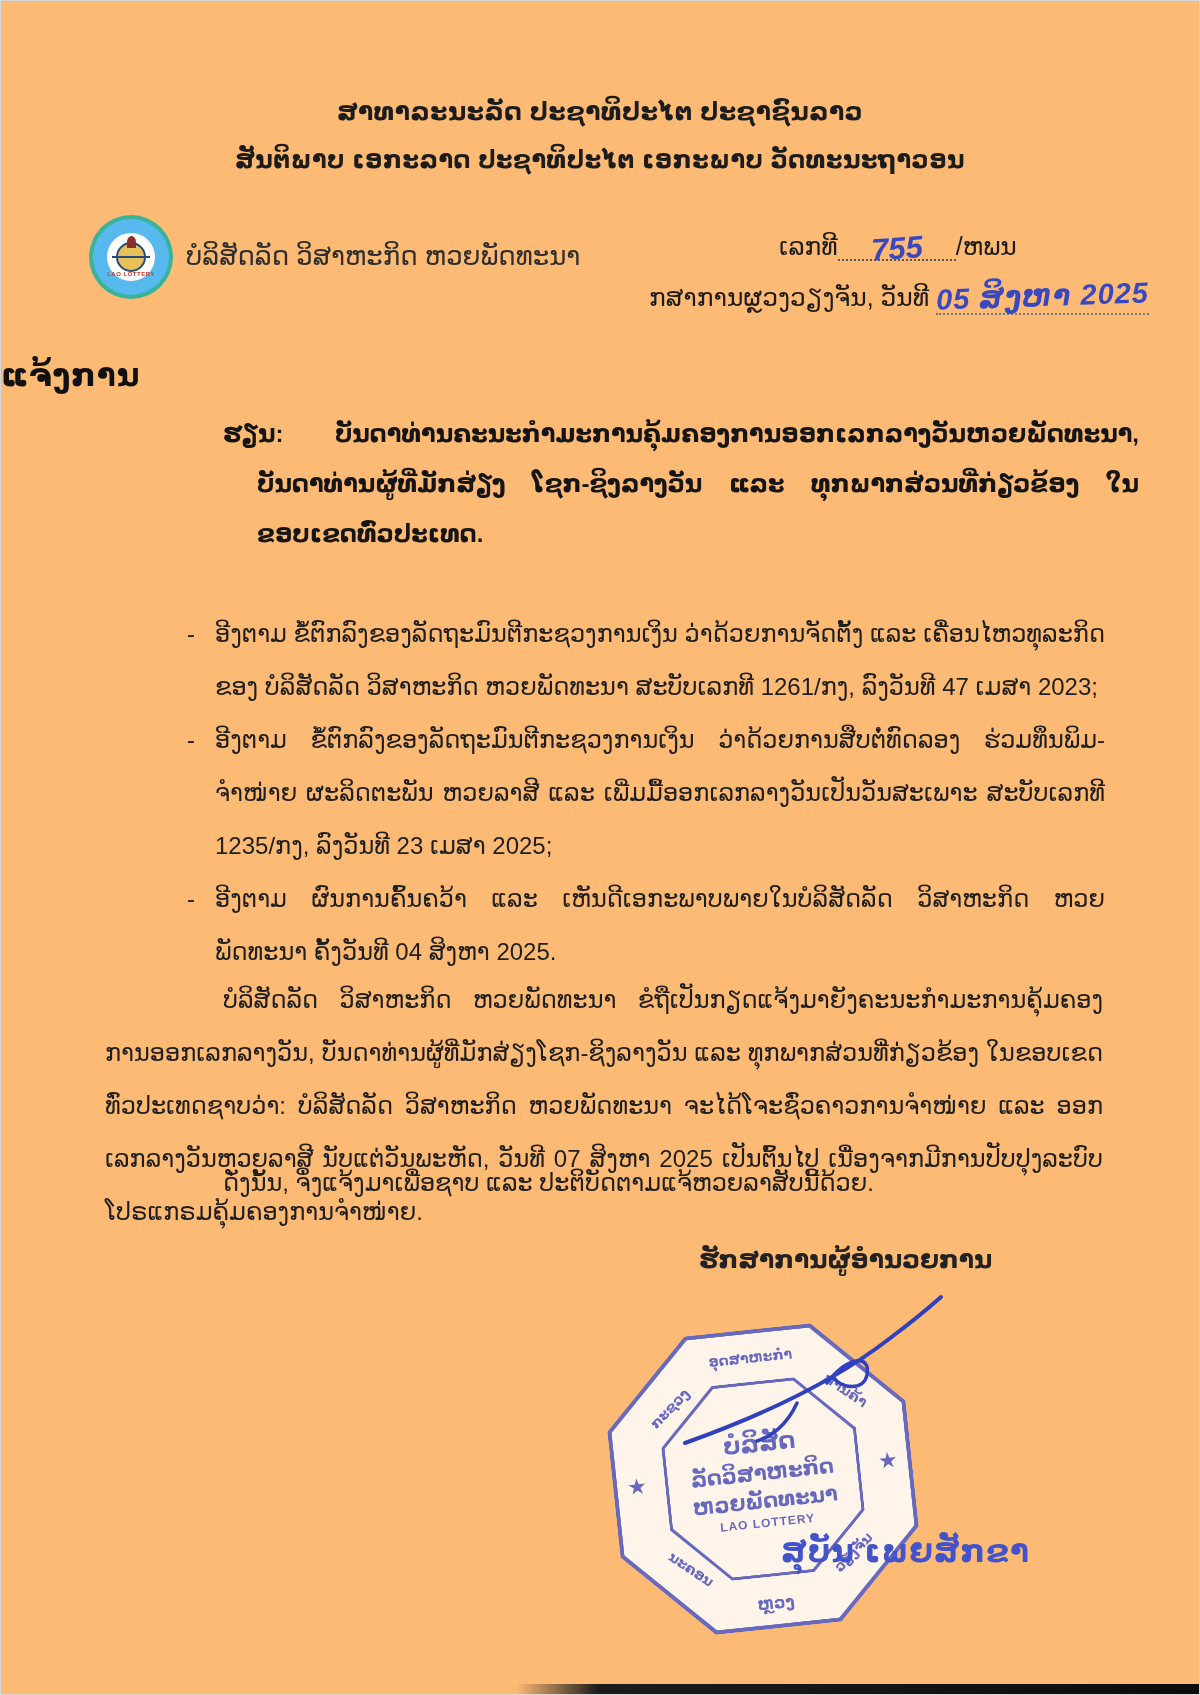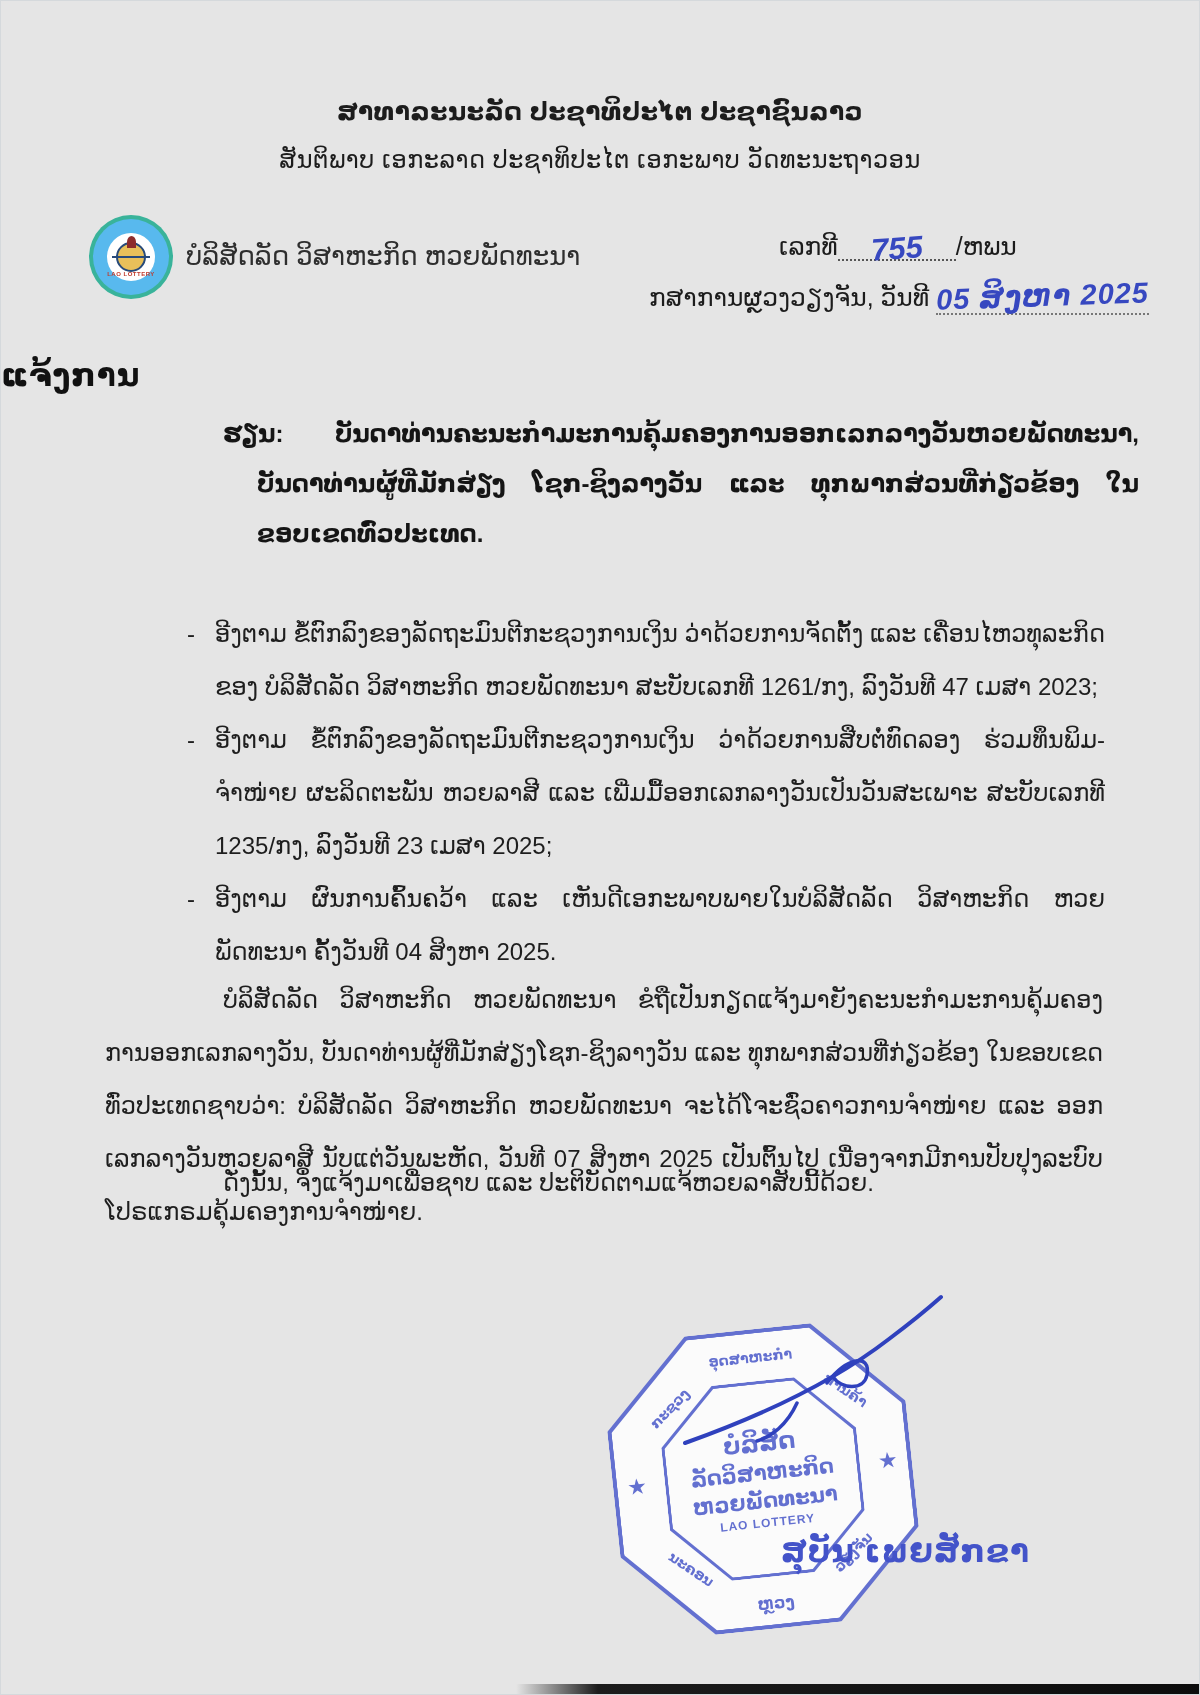--- a/index.html
+++ b/index.html
@@ -1,25 +1,25 @@
 <!DOCTYPE html>
 <html><head>
 <meta charset="utf-8">
 <style>
   html,body{margin:0;padding:0;background:#ffffff;}
   body{font-family:"Liberation Sans","DejaVu Sans",sans-serif;}
   .paper{
     position:relative;width:1198px;height:1693px;margin:0 auto;
-    background:#e5e5e5;border:1px solid #d5d9dc;overflow:hidden;
+    background:#fdba74;border:1px solid #d5d9dc;overflow:hidden;
     color:#1c1c1c;
   }
   
   .nat-header{position:absolute;top:96px;left:0;width:100%;text-align:center;}
   .nat-header .l1{font-size:25px;font-weight:600;letter-spacing:.5px;}
-  .nat-header .l2{font-size:24px;font-weight:400;margin-top:20px;letter-spacing:.5px;}
+  .nat-header .l2{font-size:24px;font-weight:700;margin-top:20px;letter-spacing:.5px;}
   
   .logo{position:absolute;left:88px;top:214px;width:84px;height:84px;border-radius:50%;
     background:#39b39a;display:flex;align-items:center;justify-content:center;}
   .logo .disc{width:76px;height:76px;border-radius:50%;background:#58b9ee;
     display:flex;align-items:center;justify-content:center;}
   .logo .inner{width:48px;height:48px;border-radius:50%;background:#ffffff;position:relative;
     display:flex;align-items:center;justify-content:center;flex-direction:column;}
   .logo .globe{width:30px;height:30px;border-radius:50%;background:#e8c05a;
     border:2px solid #274a7a;position:relative;box-sizing:border-box;}
   .logo .globe:before{content:"";position:absolute;left:-6px;top:12px;width:38px;height:2px;background:#274a7a;}
@@ -131,20 +131,21 @@
     </div>
     <div class="ref-item">
       <span class="dash">-</span>
       <div class="btext">ອີງຕາມ ຜົນການຄົ້ນຄວ້າ ແລະ ເຫັນດີເອກະພາບພາຍໃນບໍລິສັດລັດ ວິສາຫະກິດ ຫວຍພັດທະນາ ຄັ້ງວັນທີ 04 ສິງຫາ 2025.</div>
     </div>
   </div>
 
   <div class="paragraph">ບໍລິສັດລັດ ວິສາຫະກິດ ຫວຍພັດທະນາ ຂໍຖືເປັນກຽດແຈ້ງມາຍັງຄະນະກຳມະການຄຸ້ມຄອງການອອກເລກລາງວັນ, ບັນດາທ່ານຜູ້ທີ່ມັກສ່ຽງໂຊກ-ຊິງລາງວັນ ແລະ ທຸກພາກສ່ວນທີ່ກ່ຽວຂ້ອງ ໃນຂອບເຂດທົ່ວປະເທດຊາບວ່າ: ບໍລິສັດລັດ ວິສາຫະກິດ ຫວຍພັດທະນາ ຈະໄດ້ໂຈະຊົ່ວຄາວການຈຳໜ່າຍ ແລະ ອອກເລກລາງວັນຫວຍລາສີ ນັບແຕ່ວັນພະຫັດ, ວັນທີ 07 ສິງຫາ 2025 ເປັນຕົ້ນໄປ ເນື່ອງຈາກມີການປັບປຸງລະບົບໂປຣແກຣມຄຸ້ມຄອງການຈຳໜ່າຍ.</div>
   <div class="closing">ດັ່ງນັ້ນ, ຈຶ່ງແຈ້ງມາເພື່ອຊາບ ແລະ ປະຕິບັດຕາມແຈ້ຫວຍລາສັບນີ້ດ້ວຍ.</div>
 
+  <div class="sign-title">ຮັກສາການຜູ້ອຳນວຍການ</div>
 
   <div class="stamp">
     <div class="oct o1"></div>
     <div class="oct o2"></div>
     <div class="oct o3"></div>
     <div class="oct o4"></div>
     <span class="arc tl">ກະຊວງ</span>
     <span class="arc tc">ອຸດສາຫະກຳ</span>
     <span class="arc tr">ການຄ້າ</span>
     <span class="arc bl">ນະຄອນ</span>

